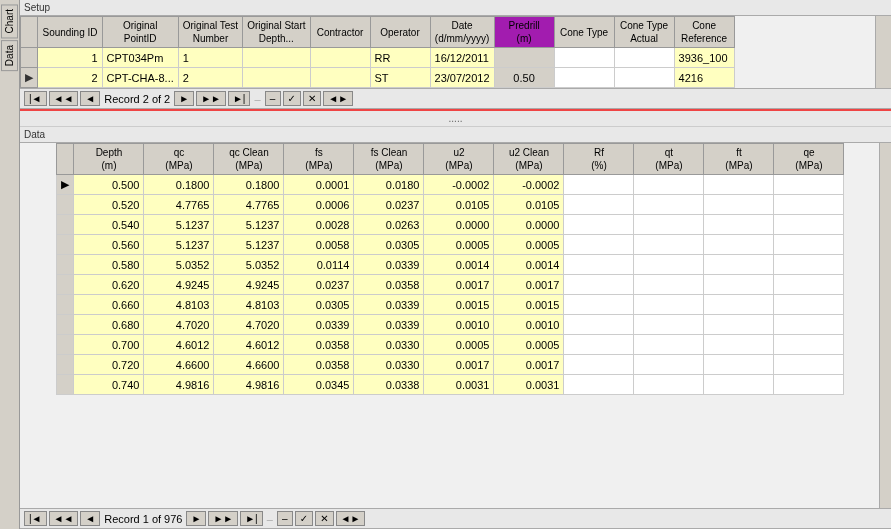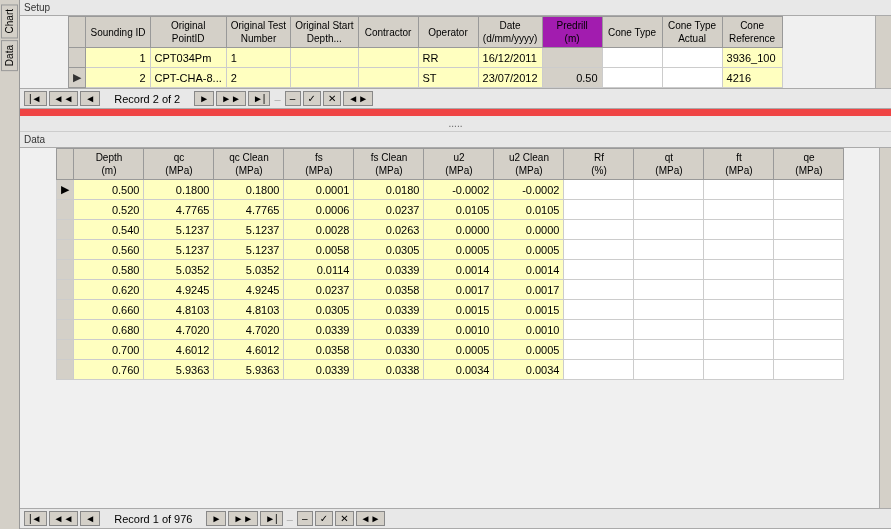--- a/index.html
+++ b/index.html
@@ -37,21 +37,21 @@
 
     .main-content {
       flex: 1;
       display: flex;
       flex-direction: column;
       overflow: hidden;
     }
 
     
     .setup-section {
-      border-bottom: 7px solid #ef4444;
+      border-bottom: 2px solid #ef4444;
     }
 
     .section-label {
       background: #e8e8e8;
       border-bottom: 1px solid #aaa;
       padding: 2px 4px;
       font-size: 10px;
       color: #333;
     }
 
@@ -128,21 +128,21 @@
       background: #d4d0c8;
       border: 1px solid #888;
       padding: 1px 4px;
       cursor: pointer;
       font-size: 10px;
       min-width: 16px;
       text-align: center;
     }
 
     .nav-text {
-      margin: 0 12px;
+      margin: 0 2px;
       font-size: 11px;
     }
 
     .nav-separator {
       color: #aaa;
       margin: 0 2px;
     }
 
     
     .dots-separator {
@@ -211,21 +211,21 @@
 <div class="side-tabs">
   <div class="side-tab">Chart</div>
   <div class="side-tab">Data</div>
 </div>
 
 <div class="main-content">
 
   <div class="setup-section">
     <div class="section-label">Setup</div>
     <div class="setup-table-wrapper">
-      <div class="table-wrapper" style="flex:1; overflow-x:auto;padding-left:48px;">
+      <div class="table-wrapper" style="flex:1; overflow-x:auto;">
         <table>
           <thead>
             <tr>
               <th style="min-width:16px; width:16px;"></th>
               <th>Sounding ID</th>
               <th>Original<br>PointID</th>
               <th>Original Test<br>Number</th>
               <th>Original Start<br>Depth...</th>
               <th>Contractor</th>
               <th>Operator</th>
@@ -253,21 +253,21 @@
             </tr>
             <tr>
               <td class="row-indicator">▶</td>
               <td class="num-cell">2</td>
               <td class="text-cell">CPT-CHA-8...</td>
               <td class="text-cell">2</td>
               <td class="text-cell"></td>
               <td class="text-cell"></td>
               <td class="text-cell">ST</td>
               <td class="text-cell">23/07/2012</td>
-              <td class="gray-cell" style="text-align:right;">0.50</td>
+              <td class="gray-cell" style="text-align:center;">0.50</td>
               <td class="empty-cell"></td>
               <td class="empty-cell"></td>
               <td class="text-cell">4216</td>
             </tr>
           </tbody>
         </table>
       </div>
       <div class="right-scroll"></div>
     </div>
     <div class="nav-bar">
@@ -431,27 +431,41 @@
                 <td>0.0330</td>
                 <td>0.0005</td>
                 <td>0.0005</td>
                 <td class="empty-data"></td>
                 <td class="empty-data"></td>
                 <td class="empty-data"></td>
                 <td class="empty-data"></td>
               </tr>
               <tr>
                 <td class="row-num"></td>
-                <td>0.760</td>
-                <td>5.9363</td>
-                <td>5.9363</td>
-                <td>0.0339</td>
+                <td>0.720</td>
+                <td>4.6600</td>
+                <td>4.6600</td>
+                <td>0.0358</td>
+                <td>0.0330</td>
+                <td>0.0017</td>
+                <td>0.0017</td>
+                <td class="empty-data"></td>
+                <td class="empty-data"></td>
+                <td class="empty-data"></td>
+                <td class="empty-data"></td>
+              </tr>
+              <tr>
+                <td class="row-num"></td>
+                <td>0.740</td>
+                <td>4.9816</td>
+                <td>4.9816</td>
+                <td>0.0345</td>
                 <td>0.0338</td>
-                <td>0.0034</td>
-                <td>0.0034</td>
+                <td>0.0031</td>
+                <td>0.0031</td>
                 <td class="empty-data"></td>
                 <td class="empty-data"></td>
                 <td class="empty-data"></td>
                 <td class="empty-data"></td>
               </tr>
             </tbody>
         </table>
       </div>
       <div class="right-scroll" style="width:12px; background:#d4d0c8;"></div>
     </div>

